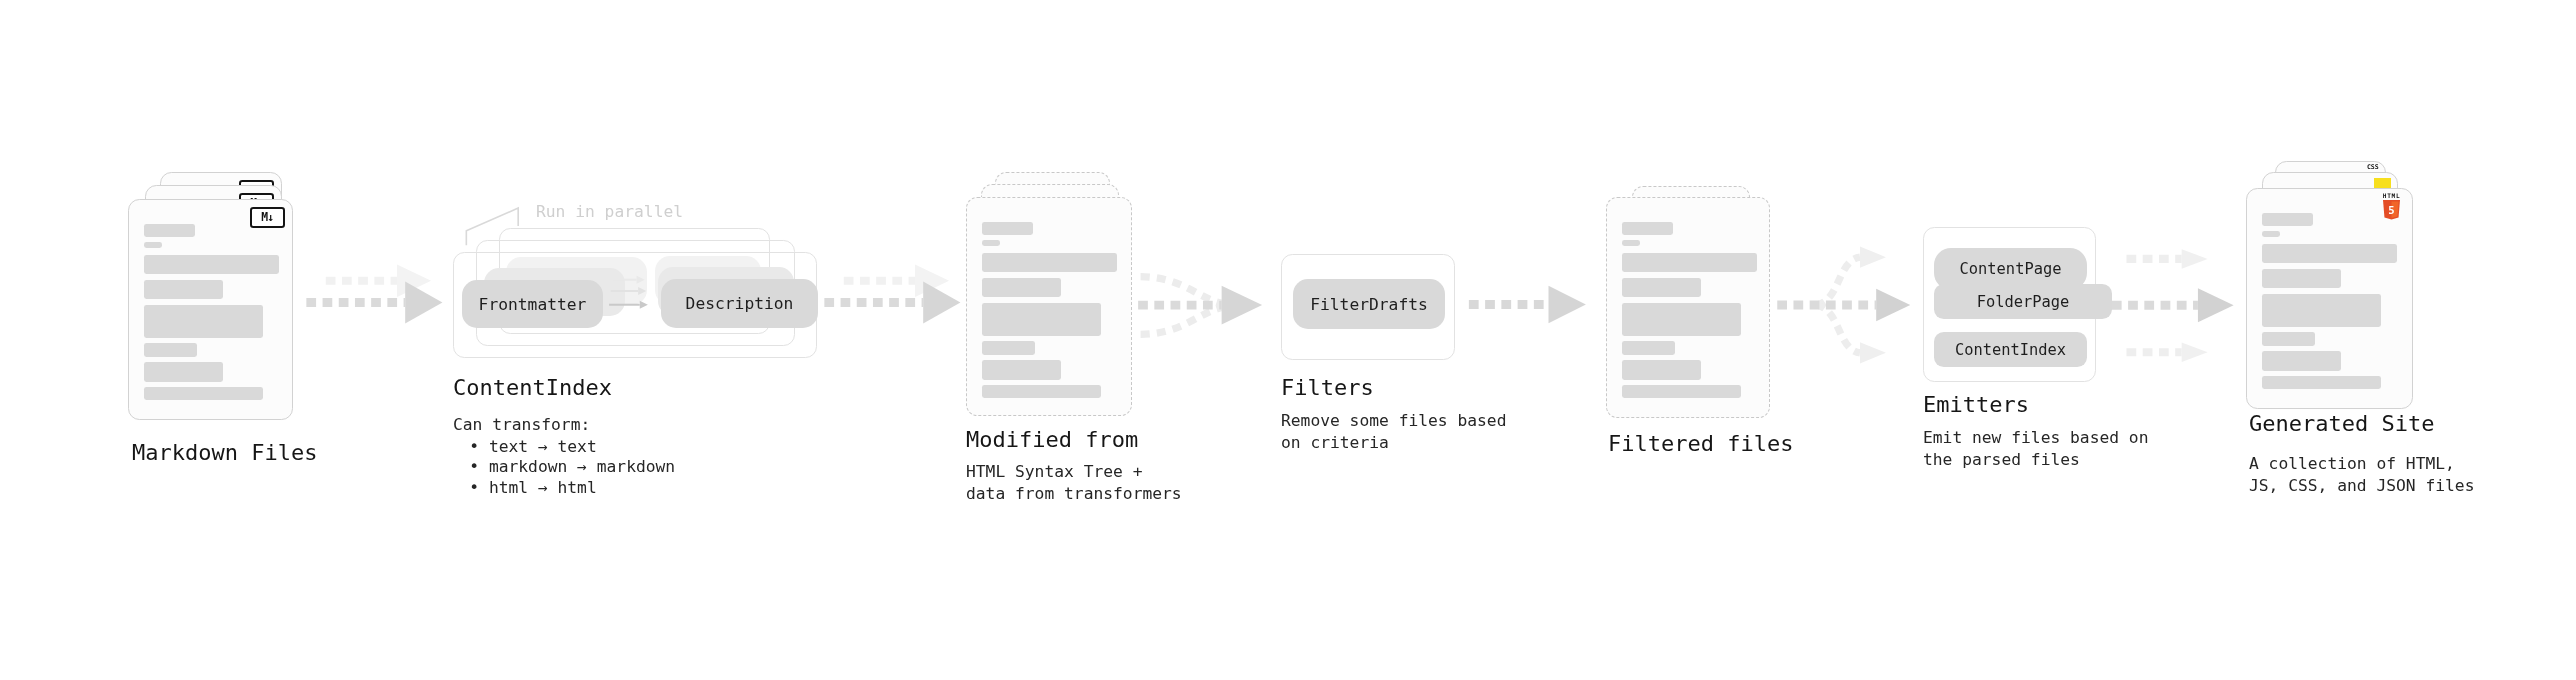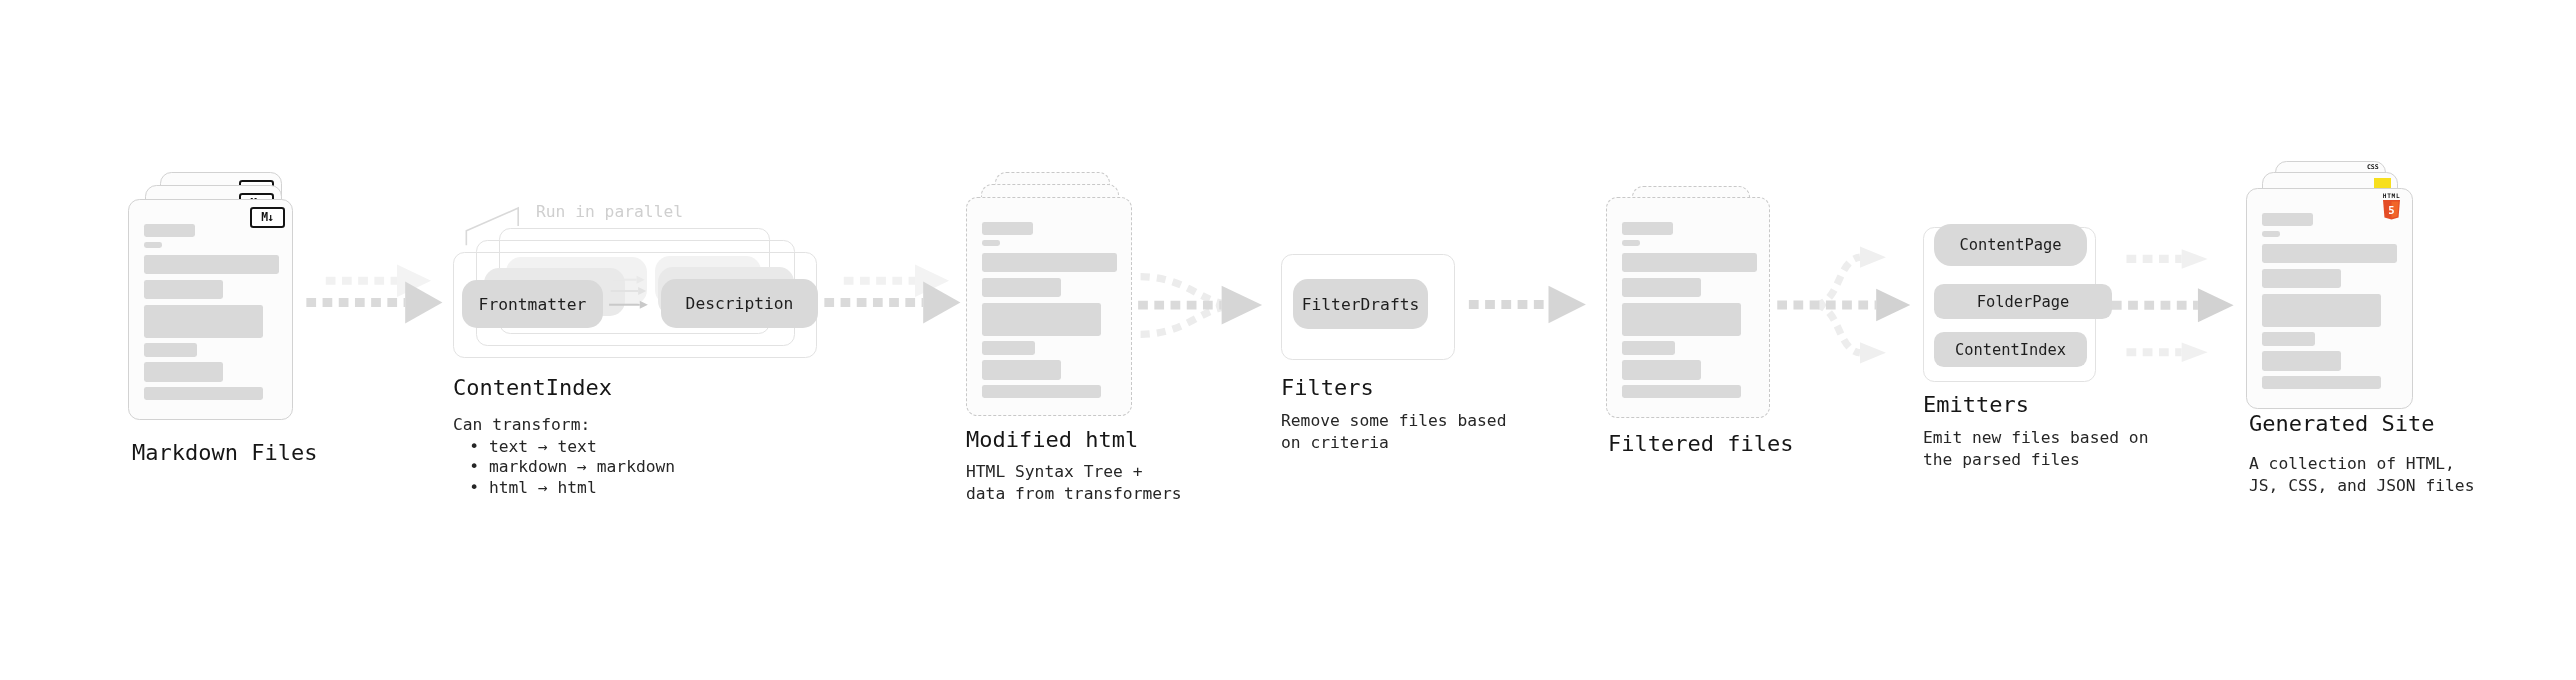--- a/index.html
+++ b/index.html
@@ -118,35 +118,35 @@
     <div class="file-card dashed with-bars" style="left:966px;top:197px;width:166px;height:219px;">
         <div class="bar" style="left: 15.4px; top: 24.4px; width: 51px; height: 13px;"></div>
         <div class="bar" style="left: 15.4px; top: 42px; width: 18px; height: 5.7px;"></div>
         <div class="bar" style="left: 15.4px; top: 55px; width: 135px; height: 18.7px;"></div>
         <div class="bar" style="left: 15.4px; top: 80px; width: 79px; height: 18.7px;"></div>
         <div class="bar" style="left: 15.4px; top: 105px; width: 119px; height: 32.5px;"></div>
         <div class="bar" style="left: 15.4px; top: 143px; width: 53px; height: 14px;"></div>
         <div class="bar" style="left: 15.4px; top: 162px; width: 79px; height: 19.5px;"></div>
         <div class="bar" style="left: 15.4px; top: 187px; width: 119px; height: 13px;"></div>
       </div>
-    <div class="heading" style="left:966px;top:427px;">Modified html</div>
+    <div class="heading" style="left:966px;top:427px;">Modified from</div>
     <div class="sub" style="left:966px;top:461px;">HTML Syntax Tree +
 data from transformers</div>
   </div>
 
   <svg style="left:1134px;top:267px;" width="142" height="77" viewBox="0 0 175 95">
     <path d="M8,12 C60,12 80,40 110,45" fill="none" stroke="#ececec" stroke-width="9" stroke-dasharray="11 9"></path>
     <path d="M8,83 C60,83 80,55 110,50" fill="none" stroke="#ececec" stroke-width="9" stroke-dasharray="11 9"></path>
     <line x1="5" y1="47" x2="108" y2="47" stroke="#dadada" stroke-width="11" stroke-dasharray="12 8"></line>
     <polygon points="108,23 158,47 108,71" fill="#d6d6d6"></polygon>
   </svg>
 
   <div>
     <div class="group-box" style="left:1281px;top:254px;width:174px;height:106px;"></div>
-    <div class="chip" style="left:1293px;top:279px;width:135px;height:50px;">FilterDrafts</div>
+    <div class="chip" style="left:1293px;top:279px;width:152px;height:50px;">FilterDrafts</div>
     <div class="heading" style="left:1281px;top:375px;">Filters</div>
     <div class="sub" style="left:1281px;top:410px;">Remove some files based
 on criteria</div>
   </div>
 
   <svg style="left:1464px;top:280px;" width="130" height="49" viewBox="0 0 160 60">
     <line x1="6" y1="30" x2="104" y2="30" stroke="#d8d8d8" stroke-width="11" stroke-dasharray="12 8"></line>
     <polygon points="104,7 150,30 104,53" fill="#d5d5d5"></polygon>
   </svg>
 
@@ -169,21 +169,21 @@
     <path d="M52,75 C82,70 78,20 106,16" fill="none" stroke="#ededed" stroke-width="9" stroke-dasharray="11 8"></path>
     <polygon points="106,3 138,16 106,29" fill="#efefef"></polygon>
     <path d="M52,75 C82,80 78,130 106,134" fill="none" stroke="#ededed" stroke-width="9" stroke-dasharray="11 8"></path>
     <polygon points="106,121 138,134 106,147" fill="#efefef"></polygon>
     <line x1="4" y1="75" x2="126" y2="75" stroke="#dadada" stroke-width="11" stroke-dasharray="12 8"></line>
     <polygon points="126,55 168,75 126,95" fill="#d2d2d2"></polygon>
   </svg>
 
   <div>
     <div class="group-box" style="left:1923px;top:227px;width:173px;height:155px;"></div>
-    <div class="chip" style="left:1934px;top:224px;width:153px;height:42px;border-radius:17px;font-size:15.4px;">ContentPage</div>
+    <div class="chip" style="left:1934px;top:248px;width:153px;height:42px;border-radius:17px;font-size:15.4px;">ContentPage</div>
     <div class="chip" style="left:1934px;top:284px;width:178px;height:35px;border-radius:9.8px;font-size:15.4px;">FolderPage</div>
     <div class="chip" style="left:1934px;top:332px;width:153px;height:35px;border-radius:9.8px;font-size:15.4px;">ContentIndex</div>
     <div class="heading" style="left:1923px;top:392px;">Emitters</div>
     <div class="sub" style="left:1923px;top:427px;">Emit new files based on
 the parsed files</div>
   </div>
 
   <svg style="left:2107px;top:249px;" width="138" height="114" viewBox="0 0 170 140">
     <line x1="24" y1="12" x2="92" y2="12" stroke="#eeeeee" stroke-width="10" stroke-dasharray="12 8"></line>
     <polygon points="92,0 124,12 92,24" fill="#f0f0f0"></polygon>

